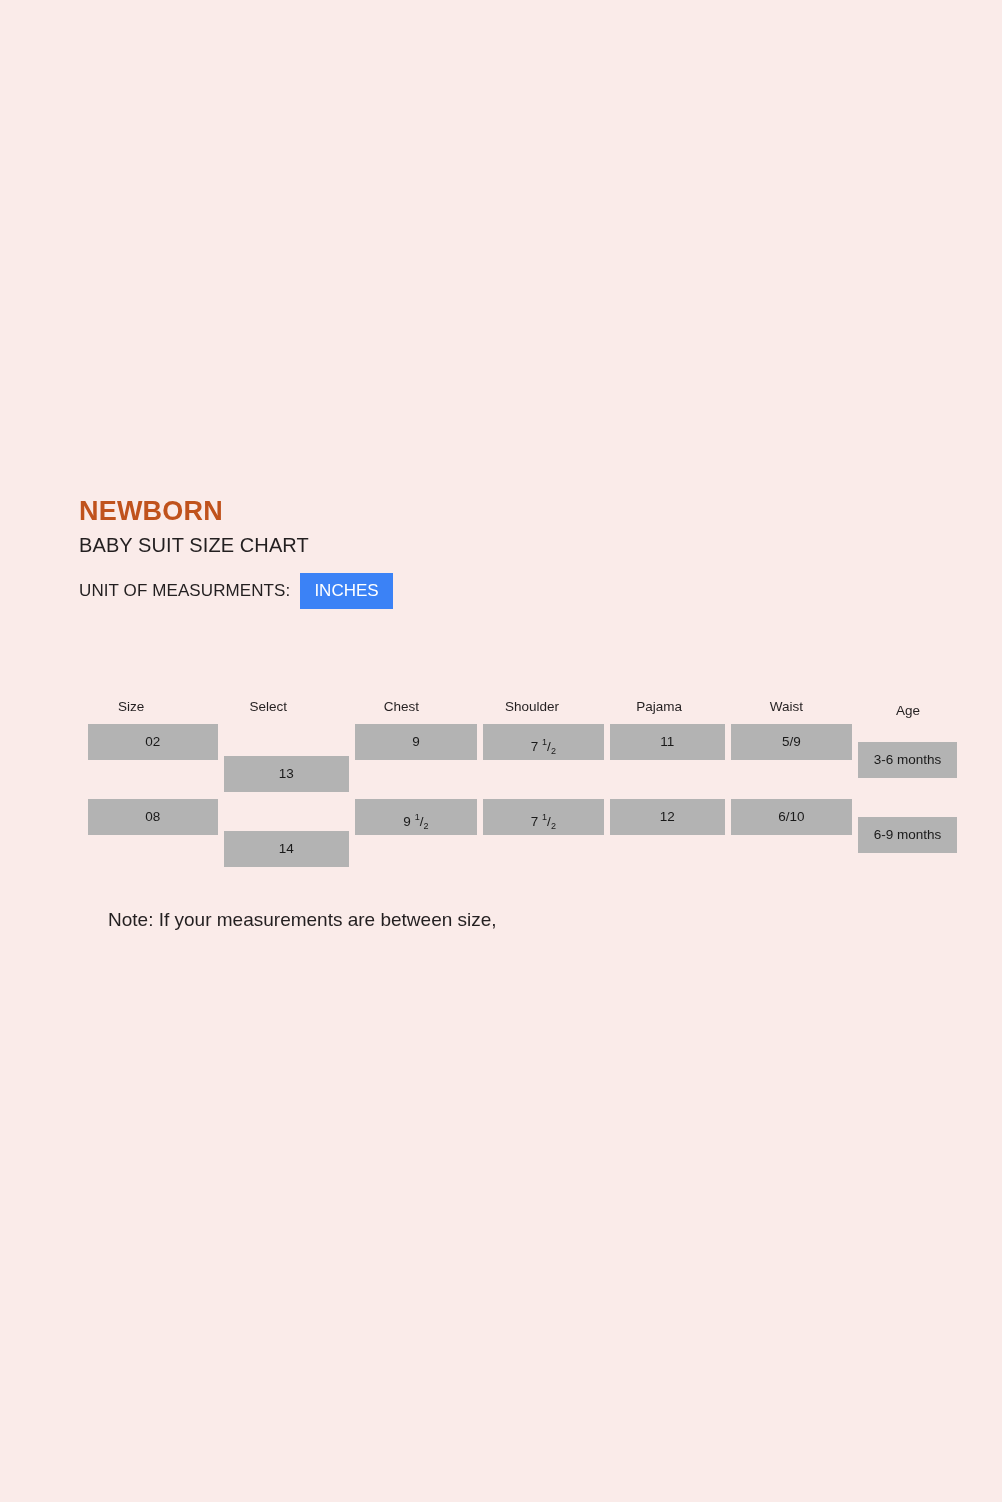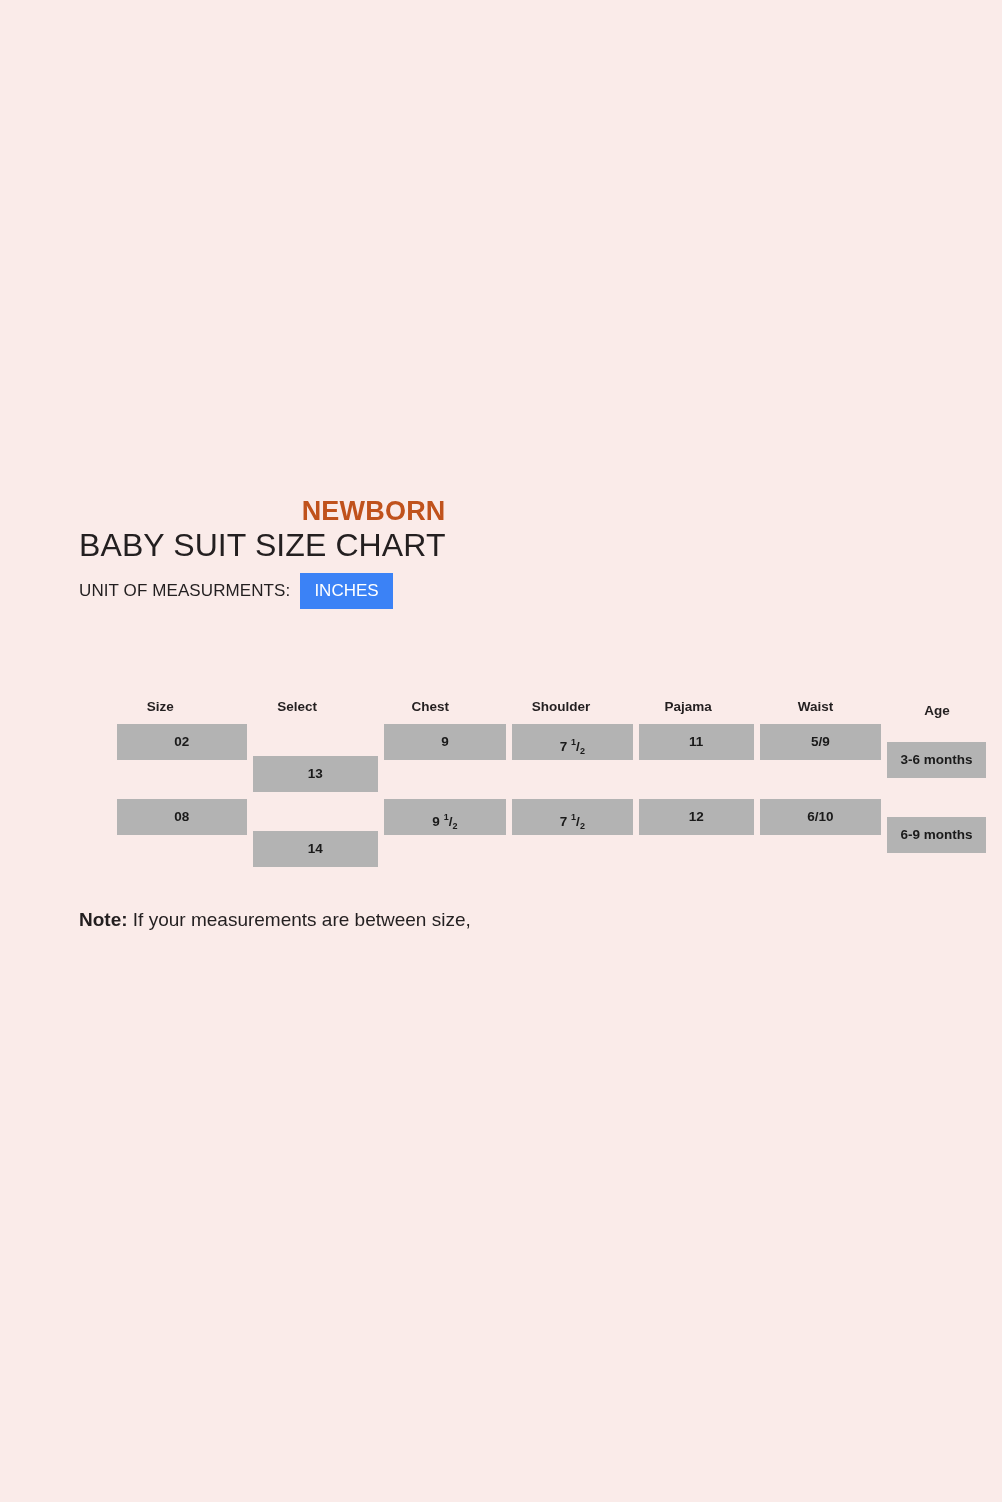--- a/index.html
+++ b/index.html
@@ -29,24 +29,23 @@
     left: 79px;
     top: 495px;
   }
   .title-main {
     font-size: 27px;
     font-weight: bold;
     color: #c0521c;
     letter-spacing: 0.2px;
     line-height: 32px;
     margin: 0;
-    text-align: right;
   }
   .title-sub {
-    font-size: 32px;
+    font-size: 20px;
     font-weight: normal;
     color: #231f20;
     line-height: 30px;
     margin: 3px 0 0 0;
     letter-spacing: 0.1px;
   }
   .unit-row {
     display: flex;
     align-items: center;
     margin-top: 13px;
@@ -61,24 +60,23 @@
     color: #ffffff;
     font-size: 17px;
     padding: 9px 14px 10px 14px;
     margin-left: 10px;
     line-height: 1;
   }
 
   
   .table-wrap {
     position: absolute;
-    left: 92px;
+    left: 63px;
     top: 690px;
     width: 900px;
-    font-weight: bold;
   }
   .col-headers {
     display: flex;
     height: 34px;
   }
   .col-headers .ch {
     font-size: 13.5px;
     color: #231f20;
     text-align: center;
     line-height: 34px;
@@ -142,21 +140,22 @@
   .note {
     position: absolute;
     left: 79px;
     top: 905px;
     font-size: 19px;
     line-height: 30px;
     color: #231f20;
     max-width: 800px;
   }
   .note b {
-    font-weight: bold;
+    font-weight: normal;
+    margin-left: 29px;
   }
 </style>
 </head>
 <body>
 
 <div class="page">
 
   <div class="heading-block">
     <div class="title-main">NEWBORN</div>
     <div class="title-sub">BABY SUIT SIZE CHART</div>

